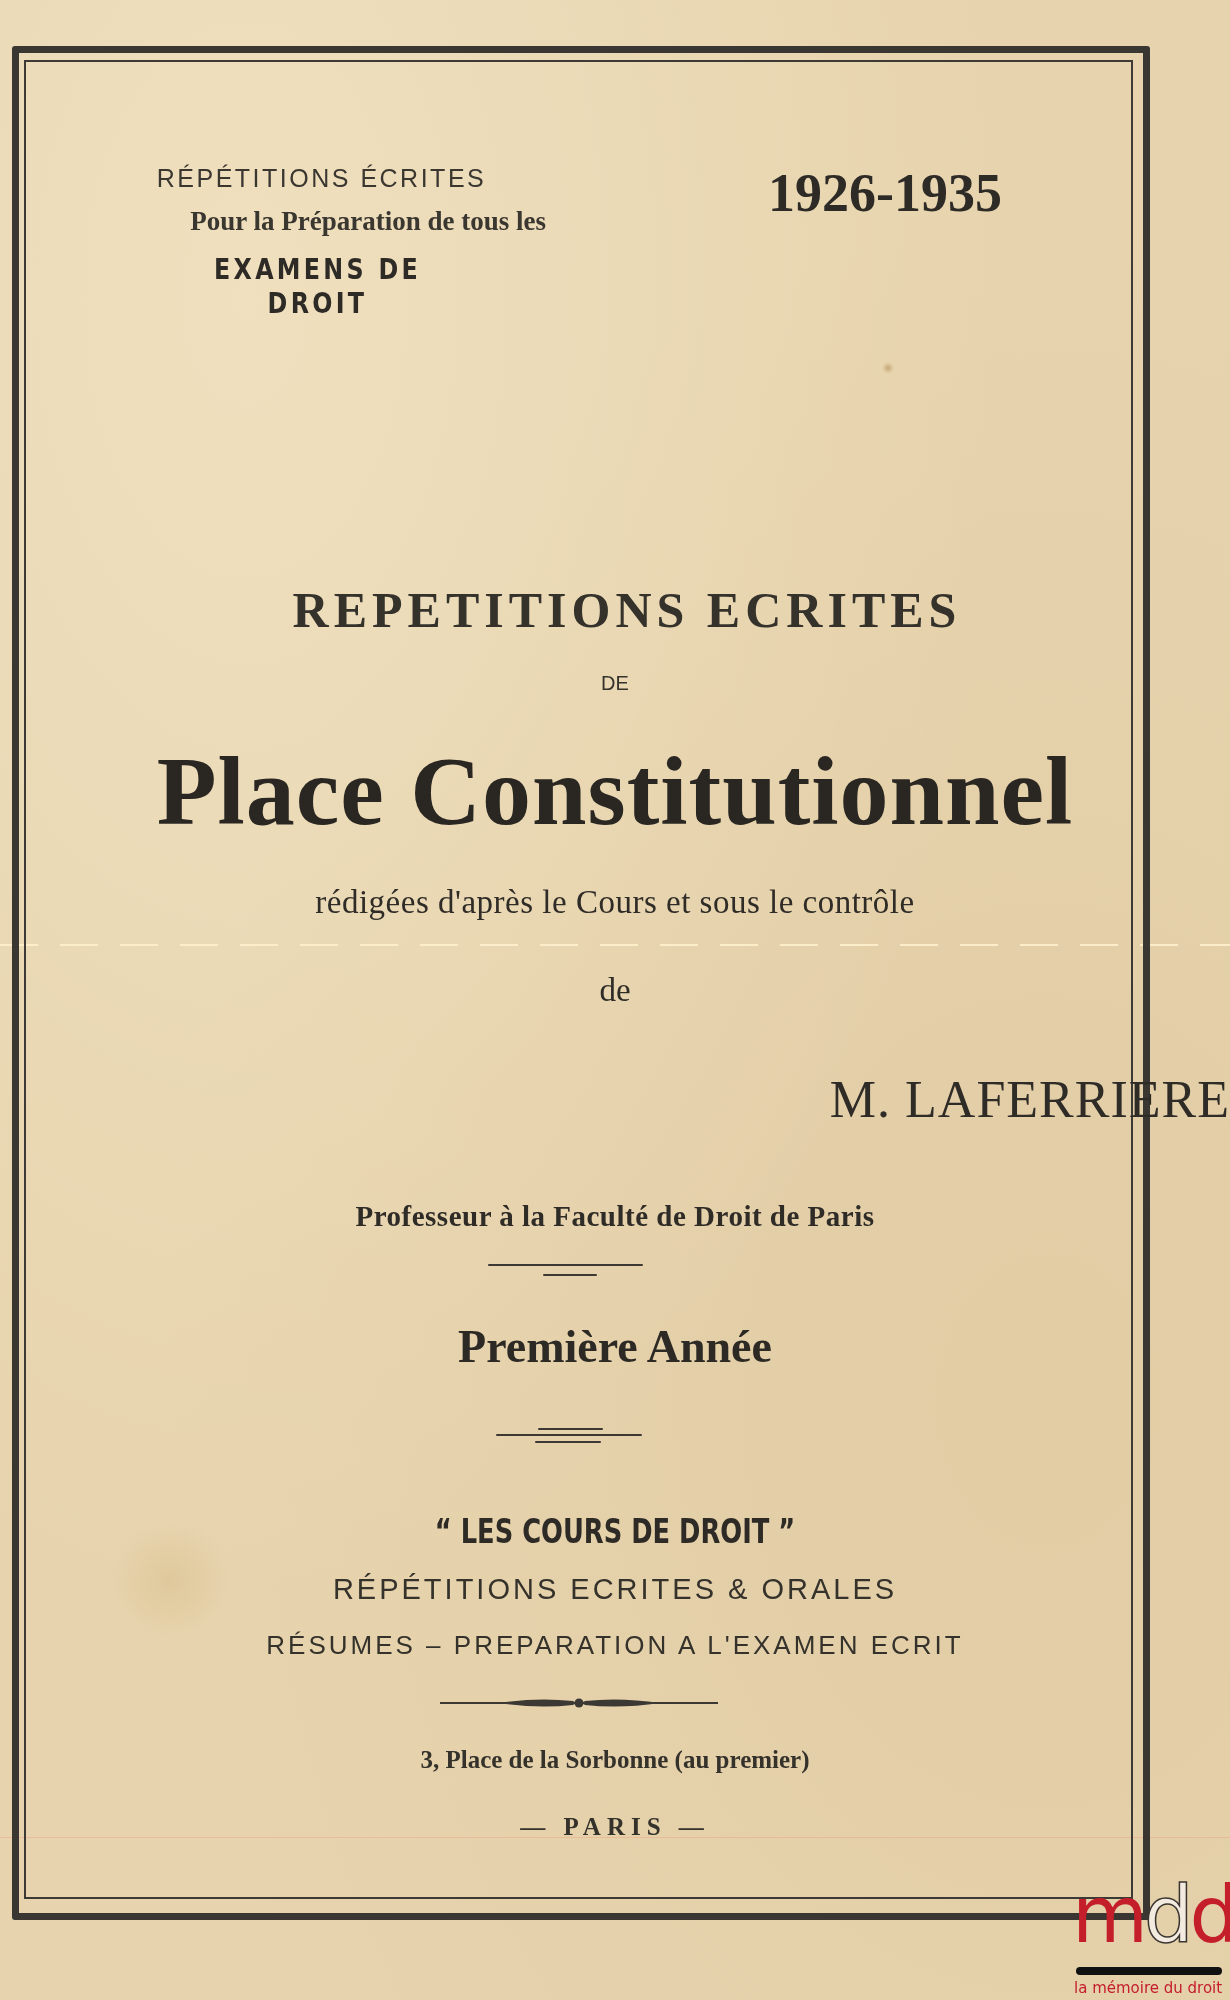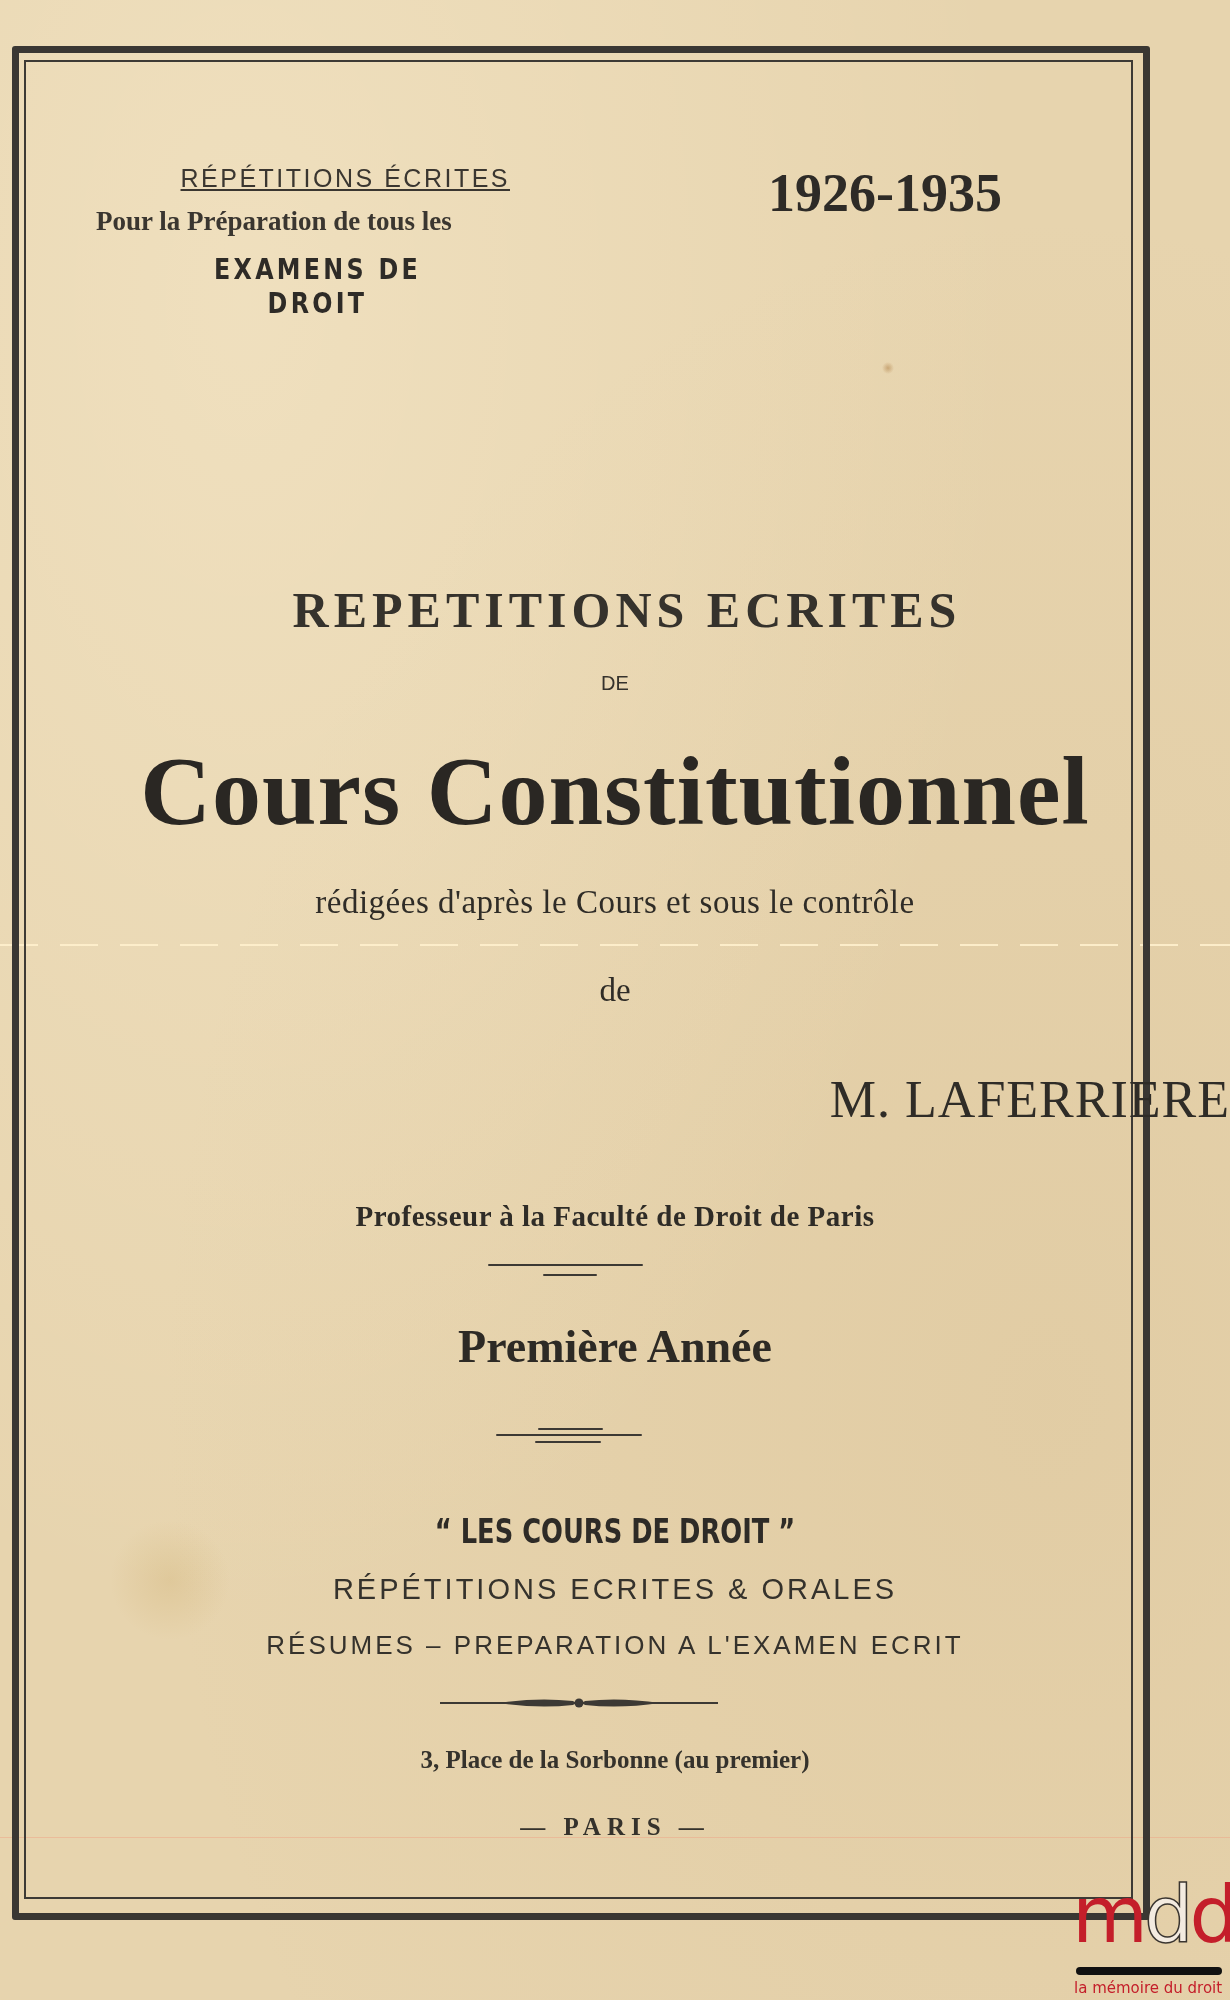--- a/index.html
+++ b/index.html
@@ -31,23 +31,23 @@
     .fold-line {
       position: absolute; left: 0; width: 1230px; top: 944px; height: 2px;
       background: repeating-linear-gradient(90deg, rgba(255,240,205,0.9) 0 38px, rgba(0,0,0,0) 38px 60px);
     }
     .pink-line {
       position: absolute; left: 0; width: 1230px; top: 1837px; height: 1px;
       background: rgba(240,160,130,0.45);
     }
 
     
-    .hdr-l1 { position: absolute; left: 133px; top: 164px; width: 377px; text-align: right;
-      font-size: 25px; letter-spacing: 2.5px; color: #3a3630; text-decoration: underline; }
-    .hdr-l2 { position: absolute; left: 96px; top: 206px; width: 450px; text-align: left;
+    .hdr-l1 { position: absolute; left: 133px; top: 164px; width: 377px; text-align: center;
+      font-size: 25px; letter-spacing: 2.5px; color: #3a3630; }
+    .hdr-l2 { position: absolute; left: 96px; top: 206px; width: 450px; text-align: right;
       font-size: 27px; font-weight: bold; color: #3a3630; }
     .hdr-l3 { position: absolute; left: 170px; top: 252px; width: 295px; text-align: center;
       font-size: 29px; font-weight: bold; letter-spacing: 4px; color: #2e2b27; transform: scaleX(0.82); }
     .year { position: absolute; left: 735px; top: 162px; width: 300px; text-align: center;
       font-size: 54px; font-weight: bold; color: #2e2b27; }
 
     
     .t-rep { top: 581px; font-size: 50px; letter-spacing: 5px; font-weight: bold; color: #35322c; padding-left: 12px; }
     .t-de { top: 672px; font-size: 20px; color: #35322c; }
     .t-droit { top: 735px; font-size: 98px; font-weight: bold; color: #2a2723; letter-spacing: 1px; }
@@ -85,21 +85,21 @@
 <div class="frame-outer"></div>
 <div class="frame-inner"></div>
 
 <div class="hdr-l1 sans">RÉPÉTITIONS ÉCRITES</div>
 <div class="hdr-l2 serif">Pour la Préparation de tous les</div>
 <div class="hdr-l3 condensed">EXAMENS DE DROIT</div>
 <div class="year serif">1926-1935</div>
 
 <div class="center-line serif t-rep">REPETITIONS ECRITES</div>
 <div class="center-line sans t-de">DE</div>
-<div class="center-line serif t-droit">Cours Constitutionnel</div>
+<div class="center-line serif t-droit">Place Constitutionnel</div>
 <div class="center-line serif t-redig">rédigées d'après le Cours et sous le contrôle</div>
 <div class="center-line serif t-de2">de</div>
 <div class="center-line serif t-name">M. LAFERRIERE</div>
 <div class="center-line serif t-prof">Professeur à la Faculté de Droit de Paris</div>
 
 <div>
   <div class="rule" style="left:488px; top:1264px; width:155px; height:2px;"></div>
   <div class="rule" style="left:543px; top:1274px; width:54px; height:2px;"></div>
 </div>
 

